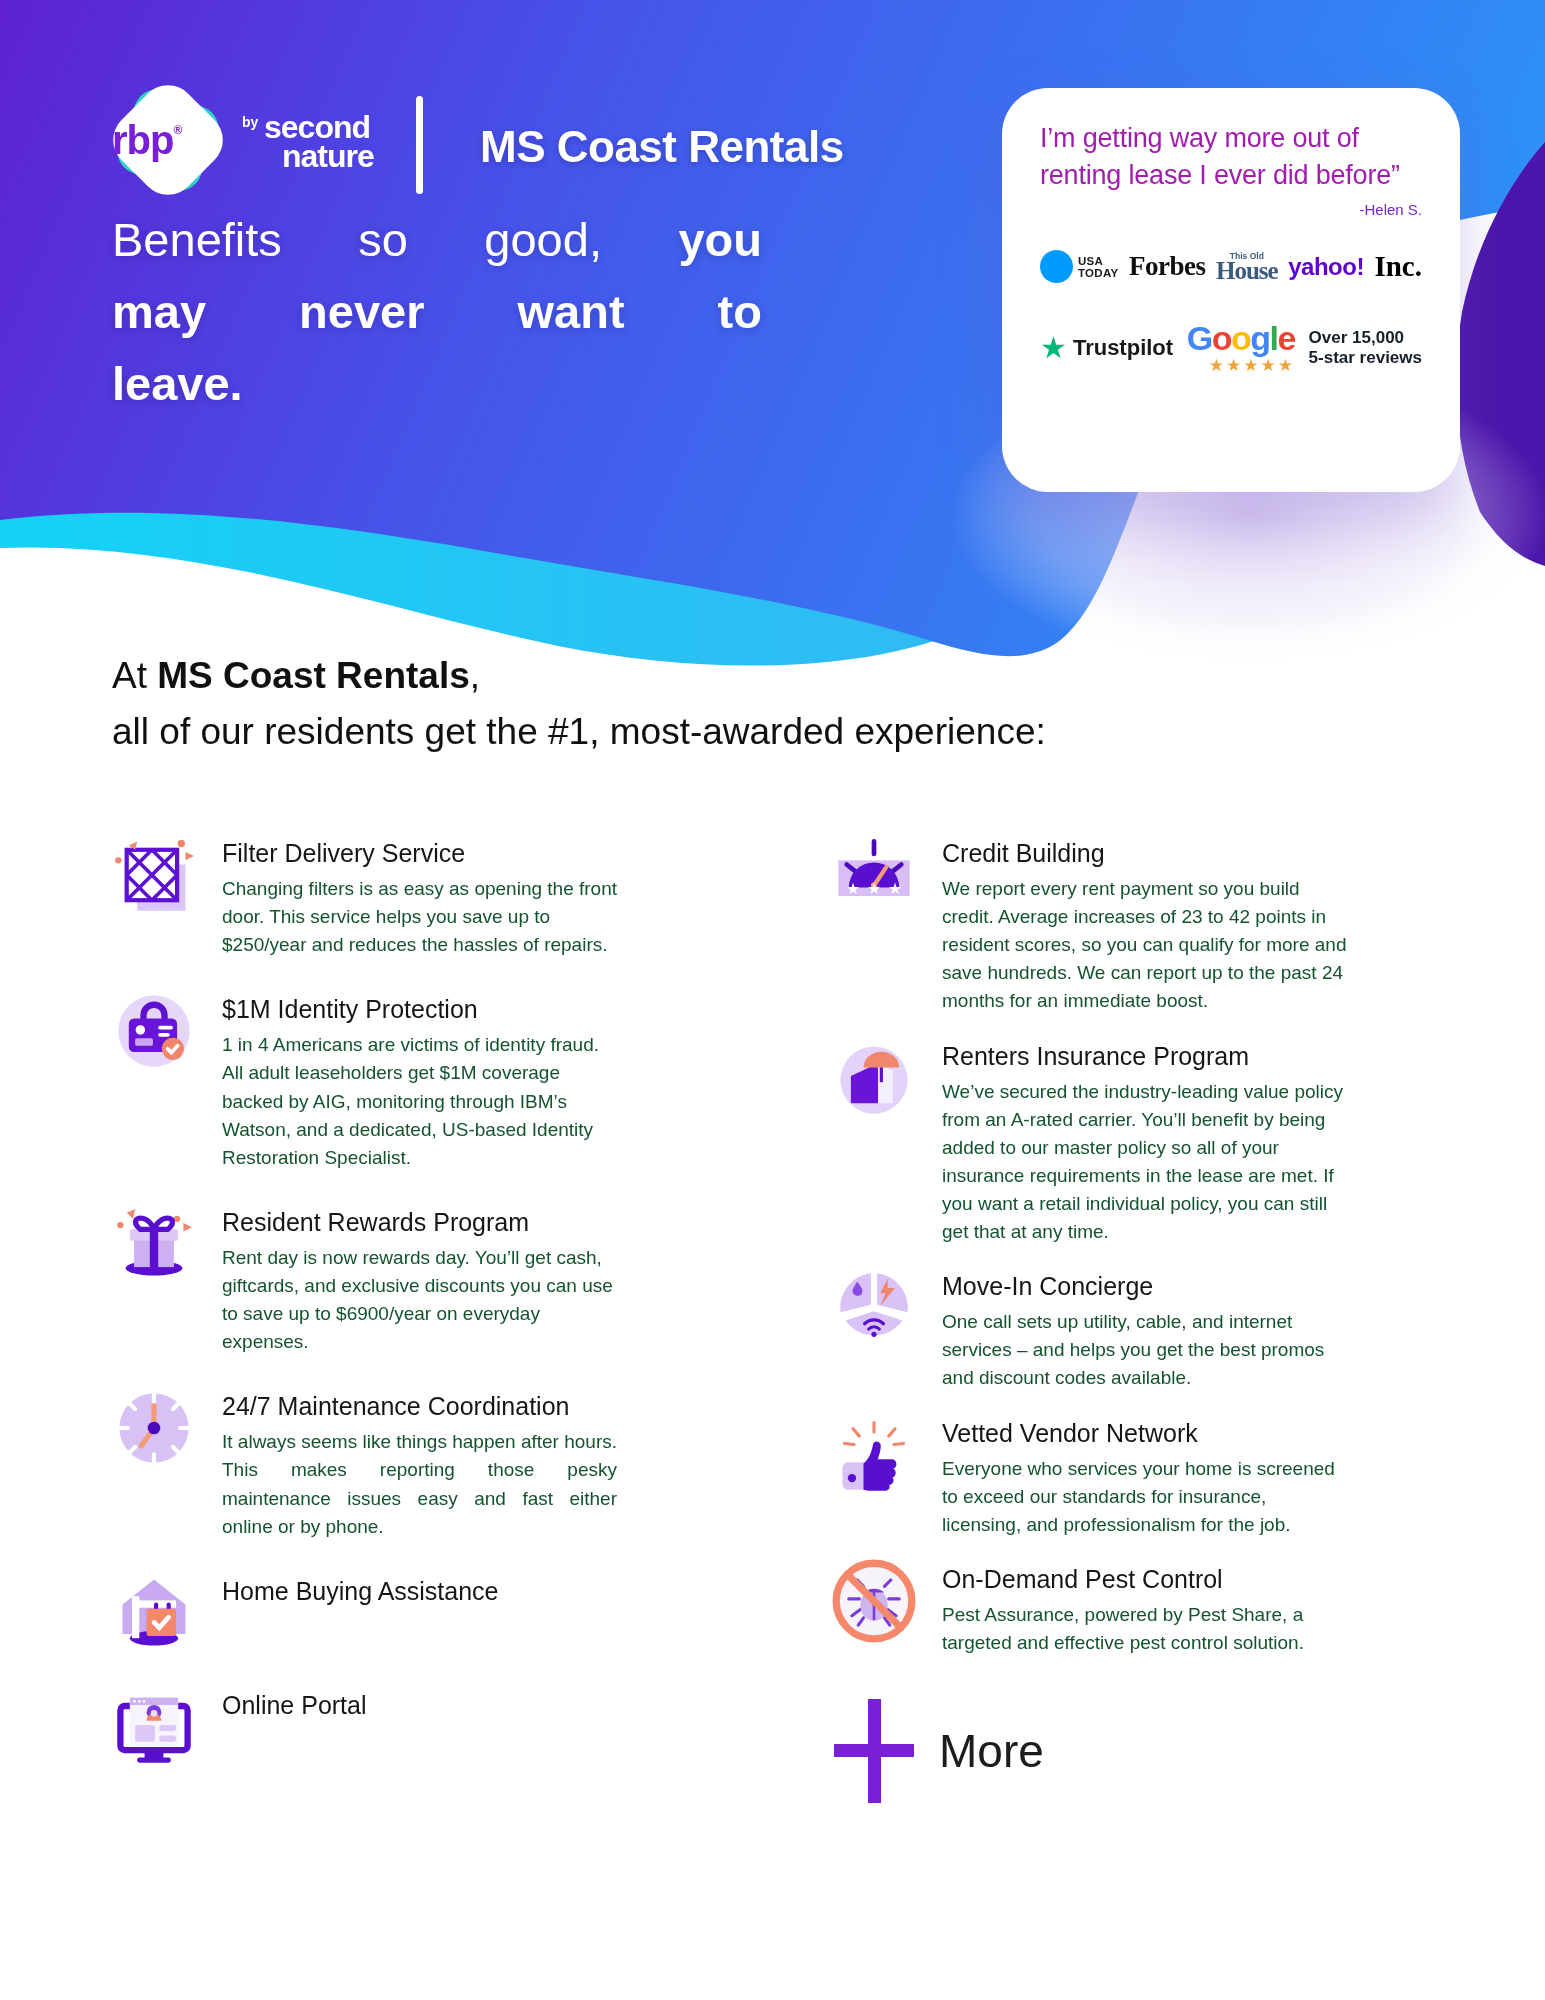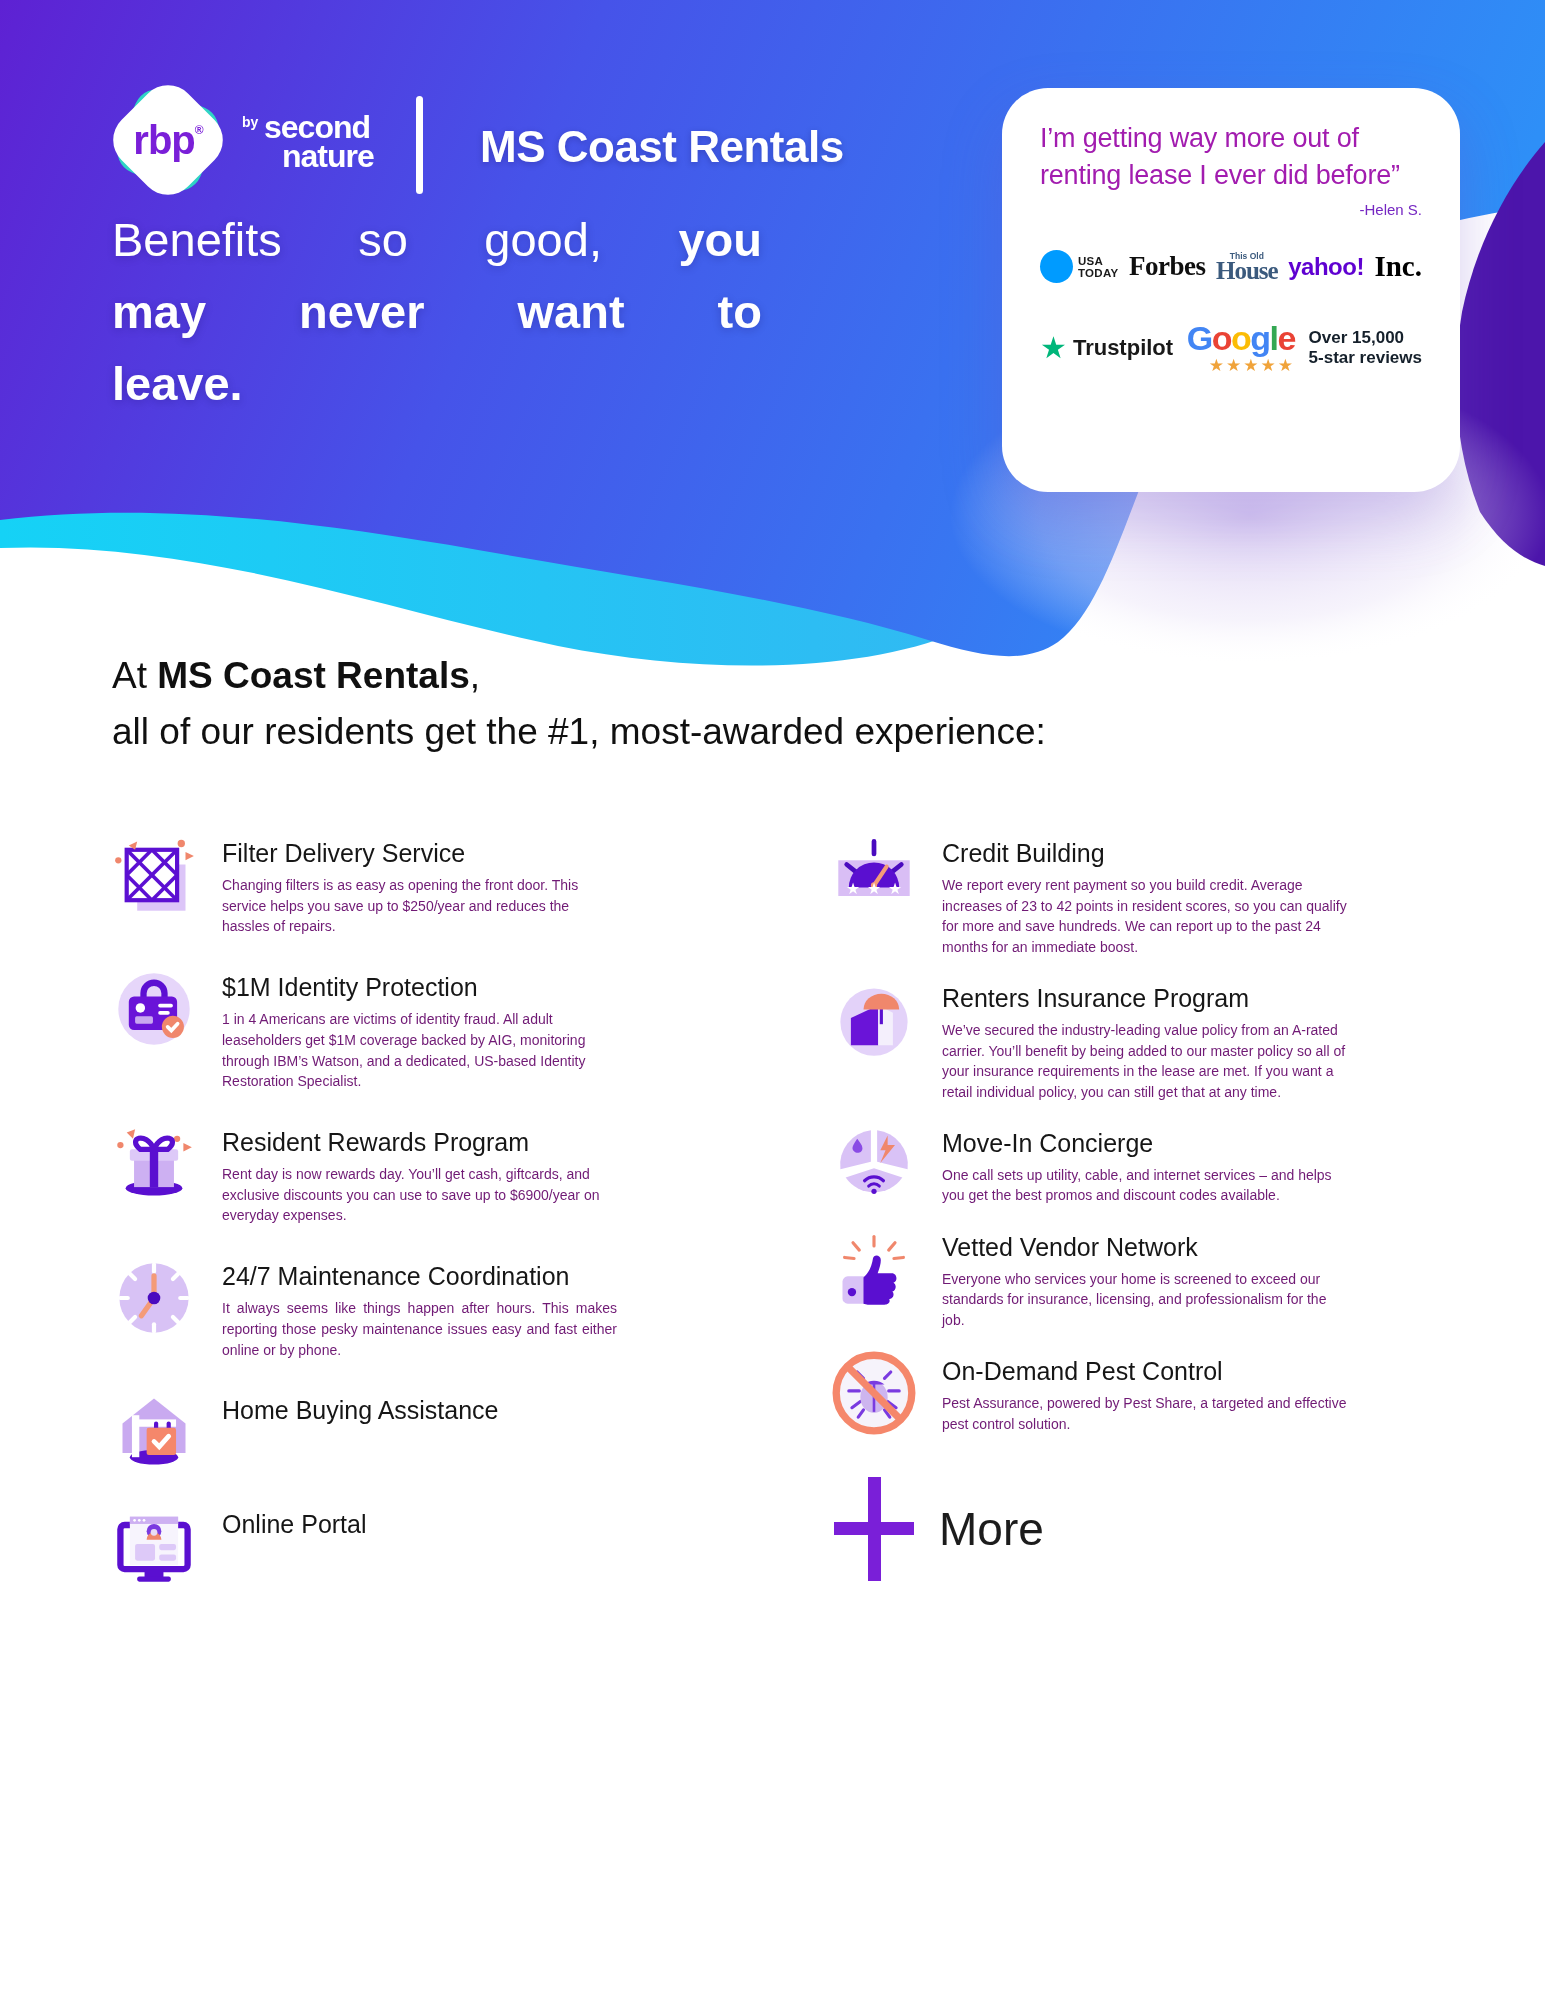--- a/index.html
+++ b/index.html
@@ -3,21 +3,21 @@
 <meta charset="utf-8">
 <style>
   html,body{margin:0;padding:0}
   body{width:1545px;height:2000px;background:#fff;font-family:"Liberation Sans",sans-serif;overflow:hidden;color:#222}
   .hero{position:relative;width:1545px;height:660px}
   .hero-bg{position:absolute;left:0;top:0;display:block}
   
   .badge{position:absolute;left:112px;top:84px;width:112px;height:112px}
   .badge-teal{position:absolute;inset:12px;background:#2fd4c5;border-radius:26%;transform:rotate(23deg)}
   .badge-white{position:absolute;inset:9px;background:#fff;border-radius:30%;transform:rotate(45deg)}
-  .badge-text{position:absolute;inset:0;display:flex;align-items:center;justify-content:center;color:#7a1fd8;font-weight:700;font-size:40px;letter-spacing:-1px}
+  .badge-text{position:absolute;inset:0;display:flex;align-items:center;color:#7a1fd8;font-weight:700;font-size:40px;letter-spacing:-1px}
   .badge-text sup{font-size:12px;margin-top:-20px}
   .brand{position:absolute;left:242px;top:112px;color:#fff;line-height:.95;width:170px}
   .brand .by{position:absolute;left:0;top:4px;font-size:14px;font-weight:700}
   .brand .b1{display:block;margin-left:22px;font-size:32px;font-weight:700;letter-spacing:-1px}
   .brand .b2{display:block;margin-left:40px;font-size:32px;font-weight:700;letter-spacing:-1px;margin-top:-1px}
   .divider{position:absolute;left:416px;top:96px;width:7px;height:98px;border-radius:4px;background:#fff}
   .company{position:absolute;left:480px;top:122px;color:#fff;font-size:44px;font-weight:700;letter-spacing:-.5px;text-shadow:0 2px 6px rgba(20,10,80,.25)}
   
   .headline{position:absolute;left:112px;top:212px;width:650px;color:#fff;font-size:47px;text-shadow:0 2px 8px rgba(20,10,80,.22)}
   .hl-line{display:flex;justify-content:space-between;margin-bottom:17px}
@@ -49,21 +49,21 @@
   
   .intro{margin:-12px 0 0 112px;font-size:37px;color:#101010;line-height:1.5;position:relative}
   .intro b{font-weight:700}
   
   .benefits{display:grid;grid-template-columns:505px 515px;column-gap:215px;margin:80px 0 0 112px}
   .item{display:flex;gap:26px;margin-bottom:36px}
   .col2 .item{margin-bottom:26px}
   .item .icon{flex:0 0 84px;width:84px;height:84px;margin-top:-6px}
   .icon svg{width:84px;height:84px;display:block}
   .t{font-size:25px;color:#161616;margin-bottom:7px}
-  .b{font-size:14px;color:#701a75;line-height:1.48}
+  .b{font-size:19px;color:#14532d;line-height:1.48}
   .jt .b{text-align:justify}
   .more-row{display:flex;align-items:center;gap:25px;margin-top:42px;margin-left:2px}
   .more-label{font-size:46px;color:#1c1c1c}
   .plus-wrap{width:80px;height:104px}
   .plus-wrap svg{width:80px;height:104px;display:block}
 </style>
 </head>
 <body>
 
 <div class="page">

